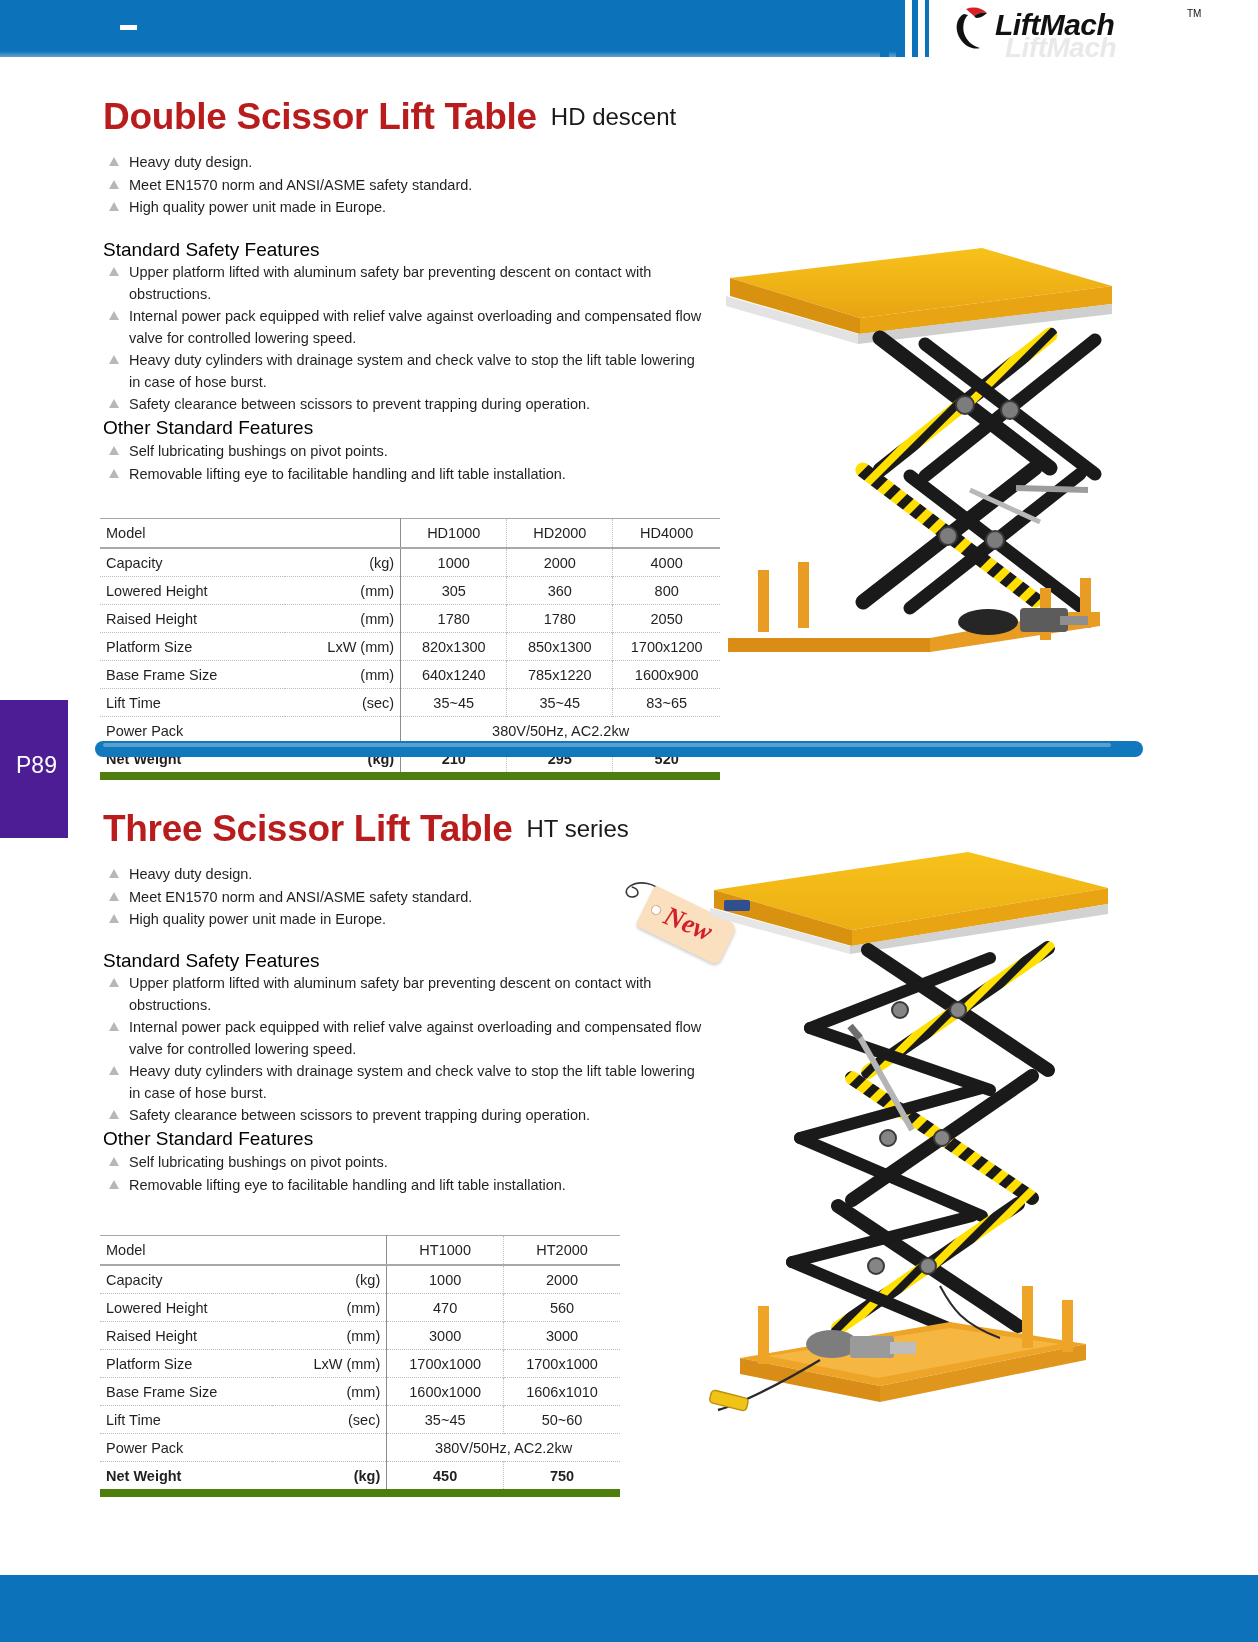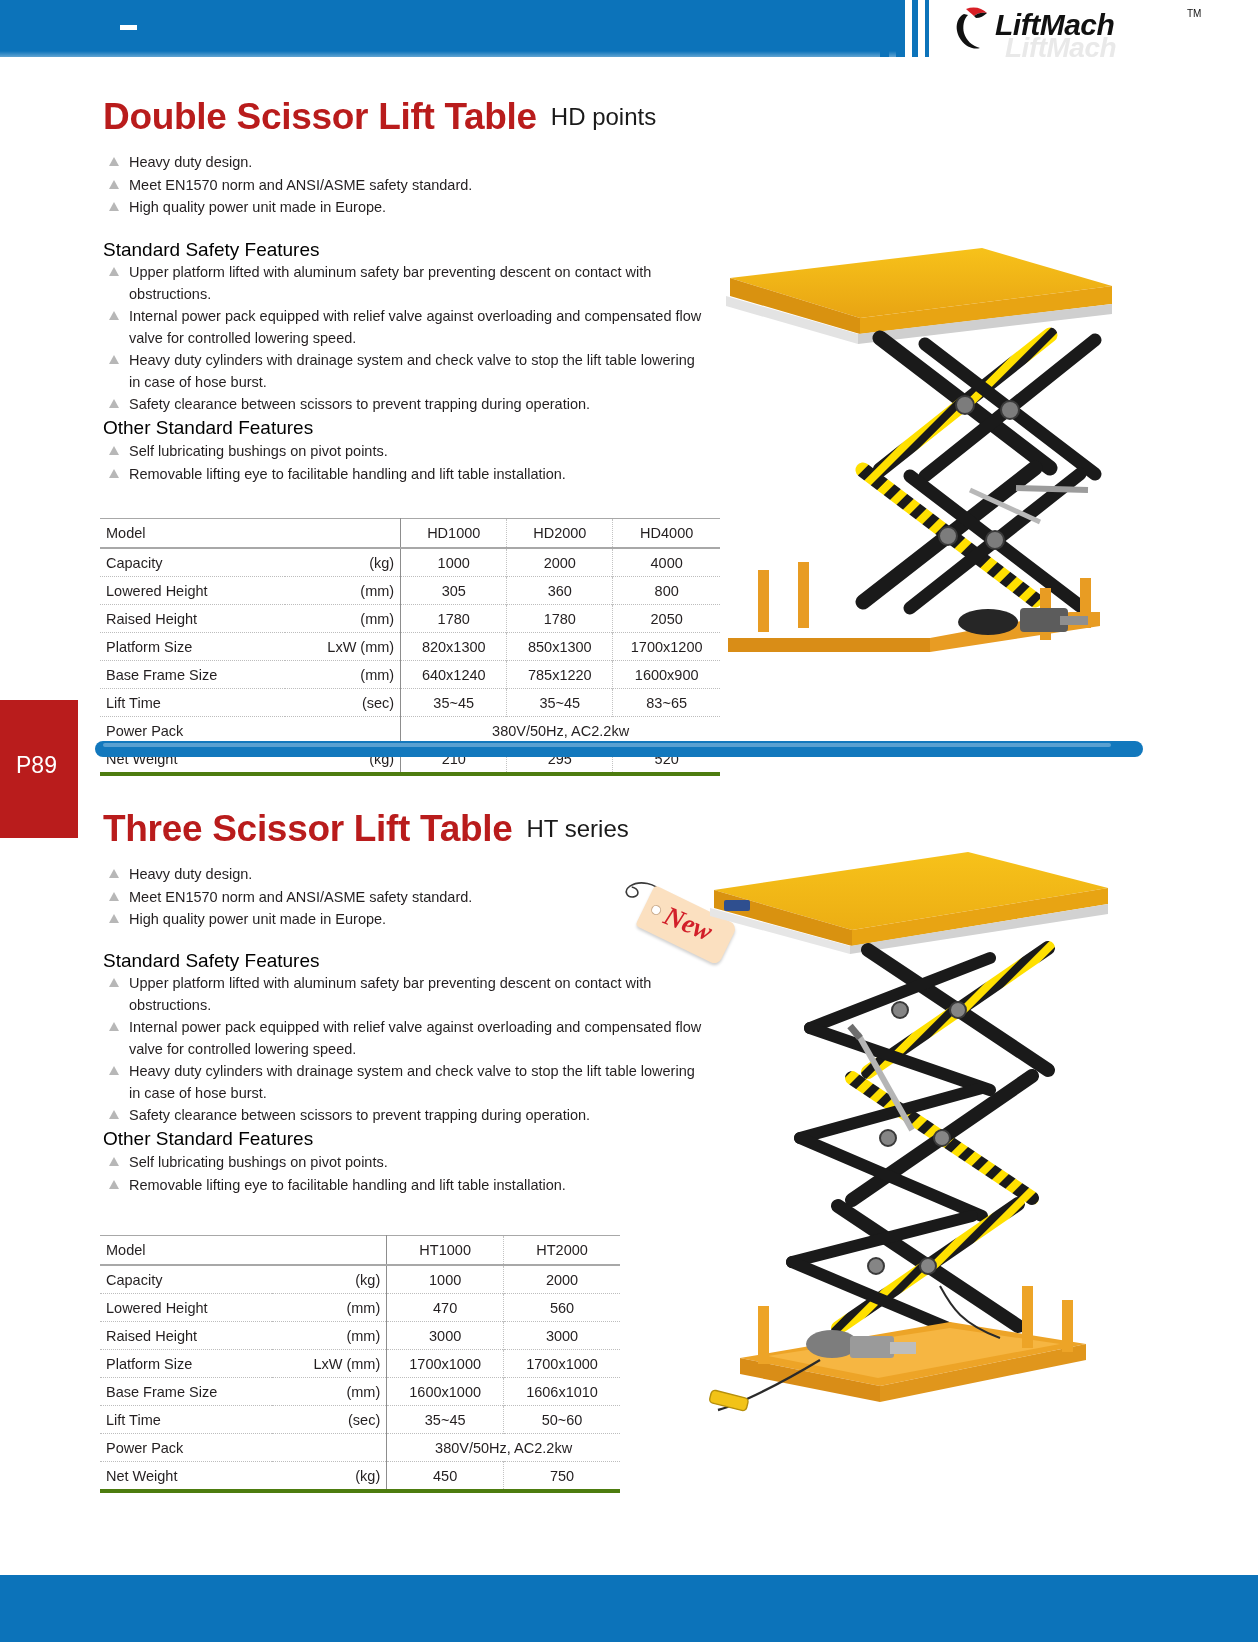--- a/index.html
+++ b/index.html
@@ -17,21 +17,21 @@
   .stripes{position:absolute;left:880px;top:0;height:57px;width:60px;}
   .stripes i{position:absolute;top:0;height:57px;background:#0c73ba;display:block;}
   .s1{left:0;width:9px;} .s2{left:16px;width:9px;} .s3{left:32px;width:6px;} .s4{left:45px;width:4px;}
   .logo{position:absolute;left:950px;top:2px;width:300px;height:56px;}
   .logo-text{position:absolute;left:45px;top:6px;font-size:30px;font-weight:bold;font-style:italic;
     color:#111;letter-spacing:-.5px;font-family:"Liberation Sans",sans-serif;}
   .logo-tm{position:absolute;left:237px;top:6px;font-size:10px;color:#111;}
   .logo-shadow{position:absolute;left:55px;top:30px;font-size:28px;font-weight:bold;font-style:italic;
     color:#e9e9e9;letter-spacing:-.5px;}
   
-  .page-tab{position:absolute;left:0;top:700px;width:78px;height:138px;background:#b91c1c;text-align:right;}
+  .page-tab{position:absolute;left:0;top:700px;width:68px;height:138px;background:#4c1d95;text-align:right;}
   .page-tab span{position:absolute;left:16px;top:52px;color:#fff;font-size:23px;}
   
   .sep-bar{position:absolute;left:95px;top:741px;width:1048px;height:16px;
     background:#1278bd;border-radius:9px;}
   .sep-bar:after{content:"";position:absolute;left:8px;top:2px;width:calc(100% - 40px);height:4px;
     background:rgba(255,255,255,.30);border-radius:4px;}
   
   .footer{position:absolute;left:0;top:1575px;width:1258px;height:67px;background:#0c73ba;}
   
   .sec{position:absolute;}
@@ -46,21 +46,21 @@
   ul.bl li .tri{position:absolute;left:6px;top:5px;width:0;height:0;
     border-left:5.5px solid transparent;border-right:5.5px solid transparent;
     border-bottom:9px solid #b7b7b7;}
   
   table.spec{border-collapse:collapse;font-size:14.5px;color:#231f20;}
   table.spec td{padding:3px 6px;height:21px;}
   table.spec tr{border-bottom:1px dotted #bdbdbd;}
   table.spec tr.hdr{border-bottom:2px solid #a8a8a8;}
   table.spec tr.hdr td{padding-bottom:4px;}
   table.spec tr.first{border-top:1px solid #a8a8a8;}
-  table.spec tr.last{border-bottom:4px solid #4d7c0f;}
+  table.spec tr.last{border-bottom:8px solid #4d7c0f;font-weight:bold;}
   td.lbl{text-align:left;padding-left:8px;}
   td.unit{text-align:right;padding-right:12px;border-right:1px solid #8d8d8d;}
   td.val{text-align:center;}
   td.val.sepL{border-left:1px dotted #c3c3c3;}
   td.span{text-align:center;}
   
   .newtag{position:absolute;left:655px;top:885px;width:92px;height:62px;
     transform:rotate(26deg);transform-origin:left top;}
   .newtag .body{position:absolute;left:0;top:0;width:92px;height:45px;
     background:#fbe0c0;border-radius:4px 8px 8px 4px;
@@ -100,21 +100,21 @@
     <span class="logo-tm">TM</span>
     <span class="logo-shadow">LiftMach</span>
   </div>
 </div>
 
 <div class="page-tab">
   <span>P89</span>
 </div>
 
 <div class="sec" style="left:103px;top:96px;width:640px;">
-  <span class="title">Double Scissor Lift Table</span><span class="title-sub">HD points</span>
+  <span class="title">Double Scissor Lift Table</span><span class="title-sub">HD descent</span>
 </div>
 
 <ul class="bl sec" style="left:103px;top:152px;width:630px;">
   <li><span class="tri"></span><span>Heavy duty design.</span></li>
   <li><span class="tri"></span><span>Meet EN1570  norm and ANSI/ASME safety standard.</span></li>
   <li><span class="tri"></span><span>High quality power unit made in Europe.</span></li>
 </ul>
 
 <h3 class="sub sec" style="left:103px;top:239px;">Standard Safety Features</h3>
 <ul class="bl sec" style="left:103px;top:262px;width:600px;">

